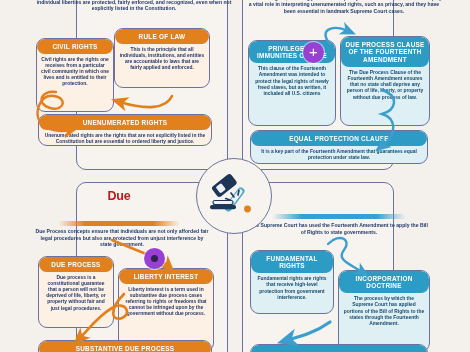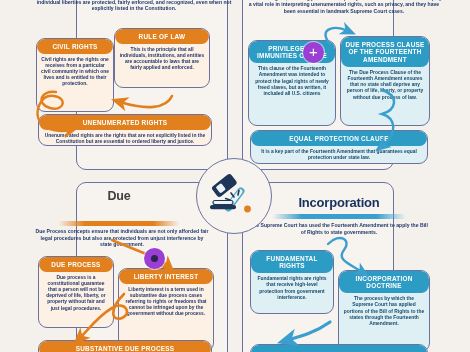--- a/index.html
+++ b/index.html
@@ -31,21 +31,21 @@
   .sect-title {
     position: absolute;
     width: 100%;
     text-align: center;
     font-size: 12.5px;
     font-weight: bold;
     color: #16305c;
     letter-spacing: -.2px;
     line-height: 13px;
   }
-  .sect-title .accent { color: #404040; }
+  .sect-title .accent { color: #b91c1c; }
   .sect-underline {
     position: absolute;
     height: 5px;
     border-radius: 3px;
   }
   .ul-orange { background: linear-gradient(90deg,rgba(226,128,30,0) 0%,#e2801e 22%,#e2801e 78%,rgba(226,128,30,0) 100%); }
   .ul-blue   { background: linear-gradient(90deg,rgba(47,150,200,0) 0%,#3a9fce 22%,#3a9fce 78%,rgba(47,150,200,0) 100%); }
 
   .intro {
     position: absolute;
@@ -209,21 +209,20 @@
 
   <div class="card" id="card-liberty-interest" style="left:118px; top:268px; width:96px; height:84px;">
     <div class="card-head">LIBERTY INTEREST</div>
     <div class="card-body">Liberty interest is a term used in substantive due process cases referring to rights or freedoms that cannot be infringed upon by the government without due process.</div>
   </div>
 
   <div class="card pill-card" id="card-substantive" style="left:38px; top:340px; width:174px; height:26px; background:#fdf0e4;">
     <div class="card-head">SUBSTANTIVE DUE PROCESS</div>
   </div>
 
-  <div class="sect-title" style="left:250px; top:196px; width:178px; font-size:13px;">Incorporation</div>
   <div class="sect-underline ul-blue" style="left:272px; top:214px; width:134px;"></div>
   <div class="intro" style="left:250px; top:222px; width:178px;">The Supreme Court has used the Fourteenth Amendment to apply the Bill of Rights to state governments.</div>
 
   <div class="card blue" id="card-fundamental-rights" style="left:250px; top:250px; width:84px; height:64px;">
     <div class="card-head">FUNDAMENTAL RIGHTS</div>
     <div class="card-body">Fundamental rights are rights that receive high-level protection from government interference.</div>
   </div>
 
   <div class="card blue" id="card-incorporation-doctrine" style="left:338px; top:270px; width:92px; height:82px;">
     <div class="card-head">INCORPORATION DOCTRINE</div>

